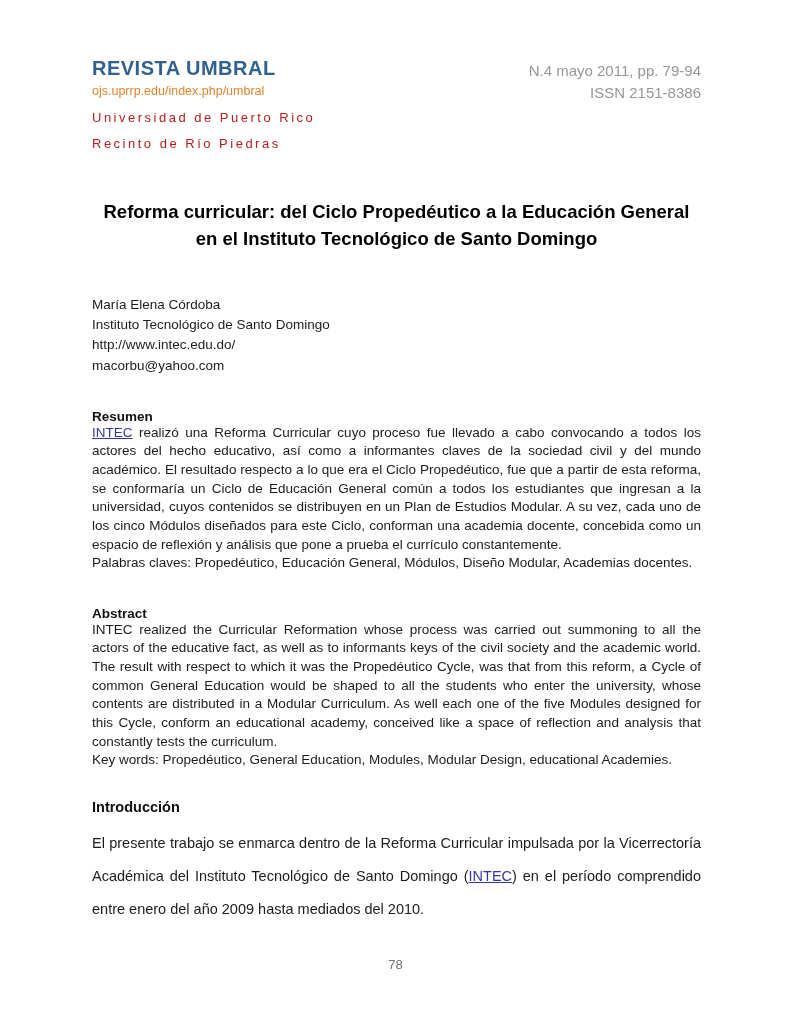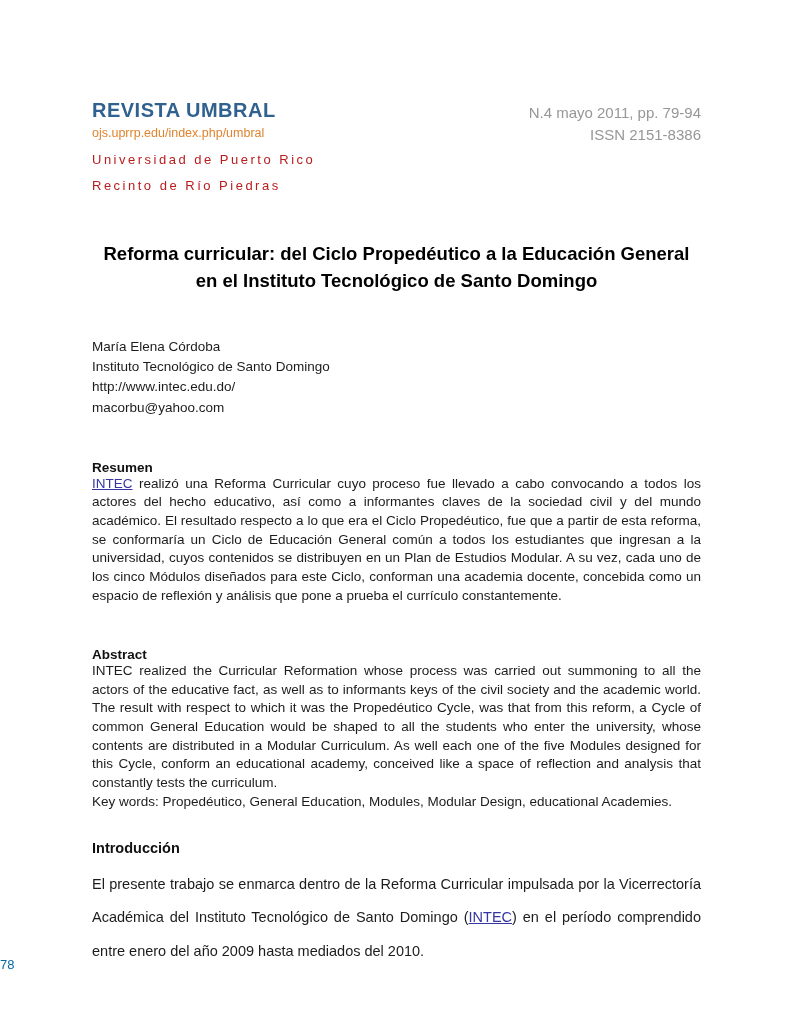--- a/index.html
+++ b/index.html
@@ -9,21 +9,21 @@
     height: 1024px;
     margin: 0 auto;
     font-family: "Liberation Sans", sans-serif;
     color: #1c1c1c;
     overflow: hidden;
   }
   .page {
     width: 791px;
     height: 1024px;
     background: #ffffff;
-    padding: 98px 90px 0 92px;
+    padding: 56px 90px 0 92px;
     position: relative;
   }
 
   
   .header {
     display: flex;
     justify-content: space-between;
     align-items: flex-start;
   }
   .logo-block { line-height: 1.25; }
@@ -65,21 +65,21 @@
 
   
   .author-block {
     margin-top: 42px;
     font-size: 13.5px;
     line-height: 1.5;
     color: #1c1c1c;
   }
 
   
-  .section { margin-top: 42px; }
+  .section { margin-top: 33px; }
   .section-heading {
     font-size: 13.5px;
     font-weight: bold;
     color: #111;
   }
   .section-body {
     font-size: 13.5px;
     line-height: 1.38;
     text-align: justify;
     color: #1c1c1c;
@@ -110,23 +110,23 @@
     text-align: justify;
     color: #1c1c1c;
   }
 
   
   .page-footer {
     position: absolute;
     bottom: 52px;
     left: 0;
     width: 100%;
-    text-align: left;
+    text-align: center;
     font-size: 13px;
-    color: #0369a1;
+    color: #737373;
   }
 </style>
 </head>
 <body>
 
 <div class="page">
 
   <div class="header">
     <div class="logo-block">
       <div class="journal-name">REVISTA UMBRAL</div>
@@ -145,20 +145,21 @@
   <div class="author-block">
     <div>María Elena Córdoba</div>
     <div>Instituto Tecnológico de Santo Domingo</div>
     <div>http://www.intec.edu.do/</div>
     <div>macorbu@yahoo.com</div>
   </div>
 
   <div class="section">
     <div class="section-heading">Resumen</div>
     <div class="section-body"><span class="doc-link">INTEC</span><span> realizó una Reforma Curricular cuyo proceso fue llevado a cabo convocando a todos los actores del hecho educativo, así como a informantes claves de la sociedad civil y del mundo académico. El resultado respecto a lo que era el Ciclo Propedéutico, fue que a partir de esta reforma, se conformaría un Ciclo de Educación General común a todos los estudiantes que ingresan a la universidad, cuyos contenidos se distribuyen en un Plan de Estudios Modular. A su vez, cada uno de los cinco Módulos diseñados para este Ciclo, conforman una academia docente, concebida como un espacio de reflexión y análisis que pone a prueba el currículo constantemente.</span></div>
+    <div class="section-keywords">Palabras claves: Propedéutico, Educación General, Módulos, Diseño Modular, Academias docentes.</div>
   </div>
 
   <div class="section">
     <div class="section-heading">Abstract</div>
     <div class="section-body">INTEC realized the Curricular Reformation whose process was carried out summoning to all the actors of the educative fact, as well as to informants keys of the civil society and the academic world. The result with respect to which it was the Propedéutico Cycle, was that from this reform, a Cycle of common General Education would be shaped to all the students who enter the university, whose contents are distributed in a Modular Curriculum. As well each one of the five Modules designed for this Cycle, conform an educational academy, conceived like a space of reflection and analysis that constantly tests the curriculum.</div>
     <div class="section-keywords">Key words: Propedéutico, General Education, Modules, Modular Design, educational Academies.</div>
   </div>
 
   <div class="intro-section">
     <div class="intro-heading">Introducción</div>

